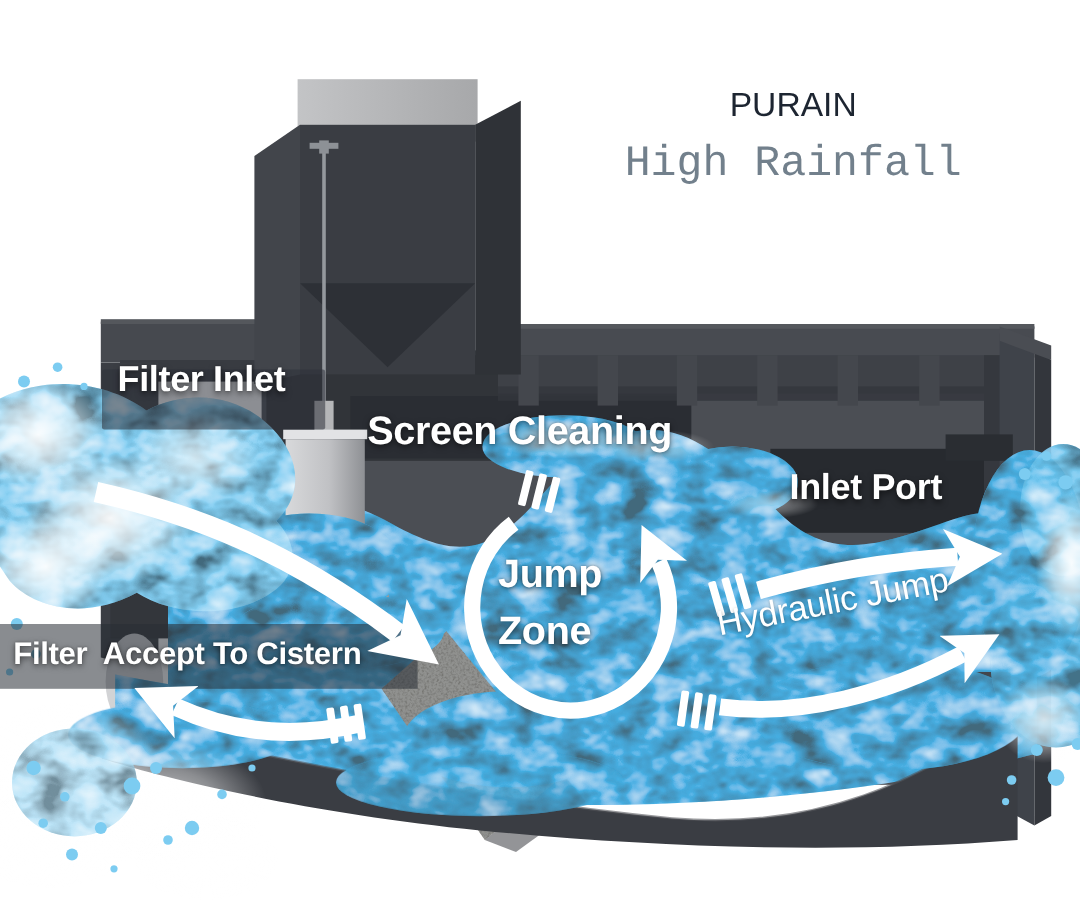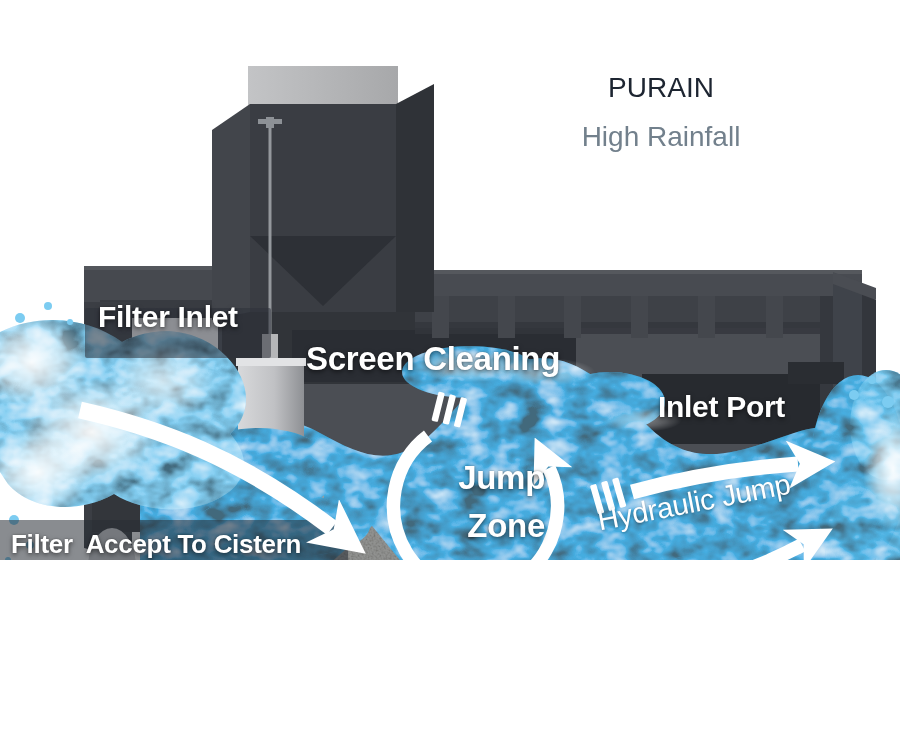--- a/index.html
+++ b/index.html
@@ -1,35 +1,35 @@
 <!DOCTYPE html>
 <html><head>
 <meta charset="utf-8">
 <style>
   html,body{margin:0;padding:0;background:#ffffff;}
-  .stage{position:relative;width:900px;height:560px;background:#ffffff;overflow:hidden;
+  .stage{position:relative;width:900px;height:756px;background:#ffffff;overflow:hidden;
          font-family:"Liberation Sans",sans-serif;}
   .stage svg{position:absolute;left:0;top:0;}
   .lbl{position:absolute;color:#ffffff;font-weight:bold;letter-spacing:-0.3px;
        text-shadow:0 2px 5px rgba(0,0,0,.55),0 0 2px rgba(0,0,0,.3);
        white-space:nowrap;}
   .lbl-inspection{left:222px;top:146px;width:200px;text-align:center;font-size:31px;
        line-height:40px;white-space:normal;}
   .lbl-filter-inlet{left:98px;top:300px;font-size:30px;}
   .lbl-screen-cleaning{left:306px;top:340px;font-size:33px;}
-  .lbl-jump-zone{left:415px;top:454px;width:130px;text-align:right;font-size:33px;
+  .lbl-jump-zone{left:415px;top:454px;width:130px;text-align:left;font-size:33px;
        line-height:48px;white-space:normal;}
   .lbl-reject-port{left:658px;top:390px;font-size:30px;}
   .lbl-filter-accept{left:11px;top:529px;font-size:26px;white-space:pre;}
   .lbl-hydraulic{left:576px;top:486px;width:236px;text-align:center;font-size:29px;
        font-weight:normal;transform:rotate(-11deg);transform-origin:50% 50%;
        text-shadow:0 1px 3px rgba(0,0,0,.35);}
   .title-block{position:absolute;left:505px;top:70px;width:312px;text-align:center;}
   .title-line{font-size:28px;font-weight:normal;color:#1d2531;line-height:36px;}
-  .title-variant{margin-top:14px;font-size:28px;color:#72808c;line-height:34px;}
+  .title-variant{margin-top:14px;font-size:36px;color:#72808c;line-height:34px;font-family:Liberation Mono, monospace;}
 </style>
 </head>
 <body>
 
 <div class="stage">
 
 <svg width="900" height="756" viewBox="0 0 900 756">
   <defs>
     <radialGradient id="foam" cx="50%" cy="50%" r="50%">
       <stop offset="0%" stop-color="#ffffff" stop-opacity="0.95"></stop>

